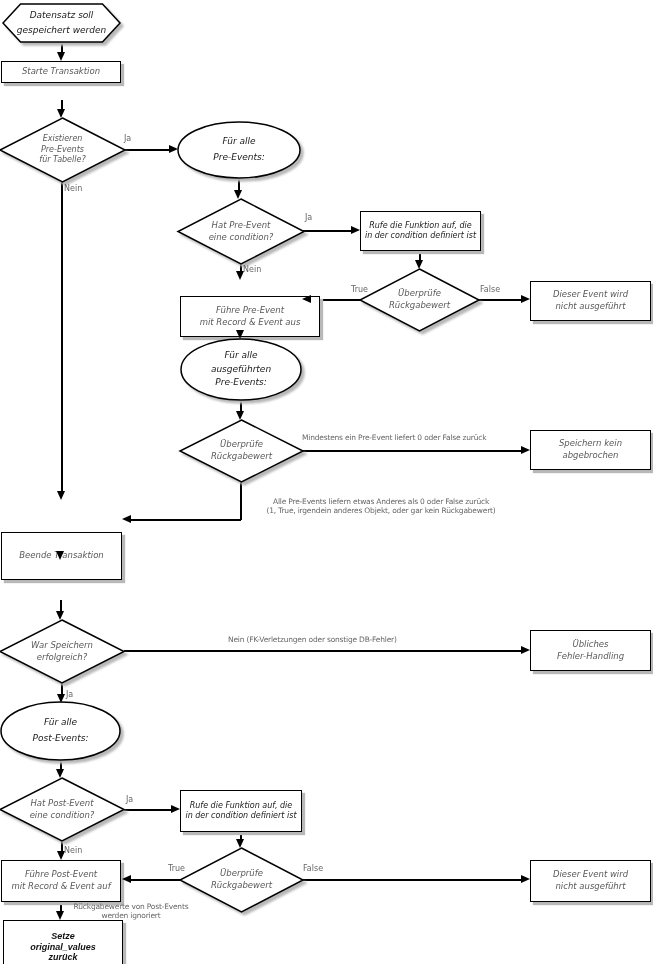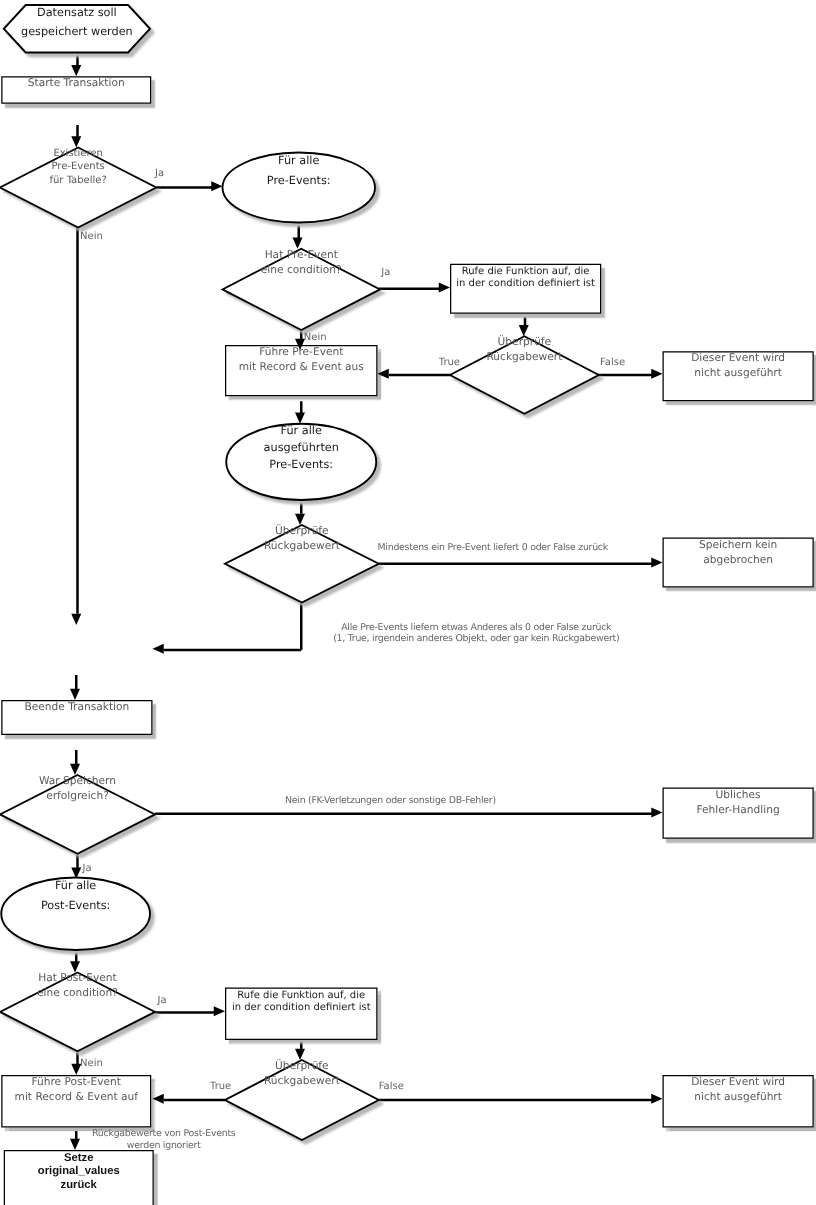--- a/index.html
+++ b/index.html
@@ -1,18 +1,18 @@
 <!DOCTYPE html>
 <html><head>
 <meta charset="utf-8">
 <style>
   html,body{margin:0;padding:0;background:#ffffff;}
   .canvas{position:relative;width:653px;height:964px;background:#ffffff;overflow:hidden;
           font-family:"DejaVu Sans","Liberation Sans",sans-serif;}
-  .node{position:absolute;box-sizing:border-box;display:flex;justify-content:center;}
+  .node{position:absolute;box-sizing:border-box;display:flex;align-items:center;justify-content:center;font-style:italic;}
   .rect{background:#fff;border:1.5px solid #000;box-shadow:3px 3px 1px #b8b8b8;}
   .svg-node{background:transparent;}
   .shape-svg{position:absolute;left:0;top:0;width:100%;height:100%;overflow:visible;
              filter:drop-shadow(3px 3px 1px #b8b8b8);}
   .shape-svg polygon,.shape-svg ellipse{fill:#ffffff;stroke:#000000;stroke-width:1.5;vector-effect:non-scaling-stroke;}
   .node-text{position:relative;z-index:2;font-size:8.5px;line-height:1.4;color:#595959;
              white-space:pre-line;text-align:center;}
   .dark .node-text{color:#1a1a1a;}
   .fs8 .node-text{font-size:8px;line-height:1.3;}
   .roomy .node-text{font-size:9px;line-height:1.75;}
@@ -177,21 +177,21 @@
       </svg>
     <div class="node-text">Überprüfe
 Rückgabewert</div>
   </div>
 
   <div class="node rect" style="left:530px;top:281px;width:121px;height:40px">
     <div class="node-text">Dieser Event wird
 nicht ausgeführt</div>
   </div>
 
-  <div class="node rect" style="left:180px;top:276px;width:122px;height:41px">
+  <div class="node rect" style="left:180px;top:296px;width:140px;height:41px">
     <div class="node-text">Führe Pre-Event
 mit Record &amp; Event aus</div>
   </div>
 
   <div class="node svg-node dark roomy3" style="left:181px;top:339px;width:120px;height:61px">
     <svg class="shape-svg" viewBox="0 0 100 100" preserveAspectRatio="none">
         <ellipse cx="50" cy="50" rx="50" ry="50"></ellipse>
       </svg>
     <div class="node-text">Für alle
 ausgeführten
@@ -205,21 +205,21 @@
     <div class="node-text">Überprüfe
 Rückgabewert</div>
   </div>
 
   <div class="node rect" style="left:530px;top:430px;width:121px;height:40px">
     <div class="node-text">Speichern kein
 abgebrochen</div>
   </div>
 
 
-  <div class="node rect" style="left:1px;top:560px;width:121px;height:28px">
+  <div class="node rect" style="left:1px;top:532px;width:121px;height:48px">
     <div class="node-text">Beende Transaktion</div>
   </div>
 
   <div class="node svg-node" style="left:0px;top:620px;width:124px;height:63px">
     <svg class="shape-svg" viewBox="0 0 100 100" preserveAspectRatio="none">
         <polygon points="50,0 100,50 50,100 0,50"></polygon>
       </svg>
     <div class="node-text">War Speichern
 erfolgreich?</div>
   </div>

